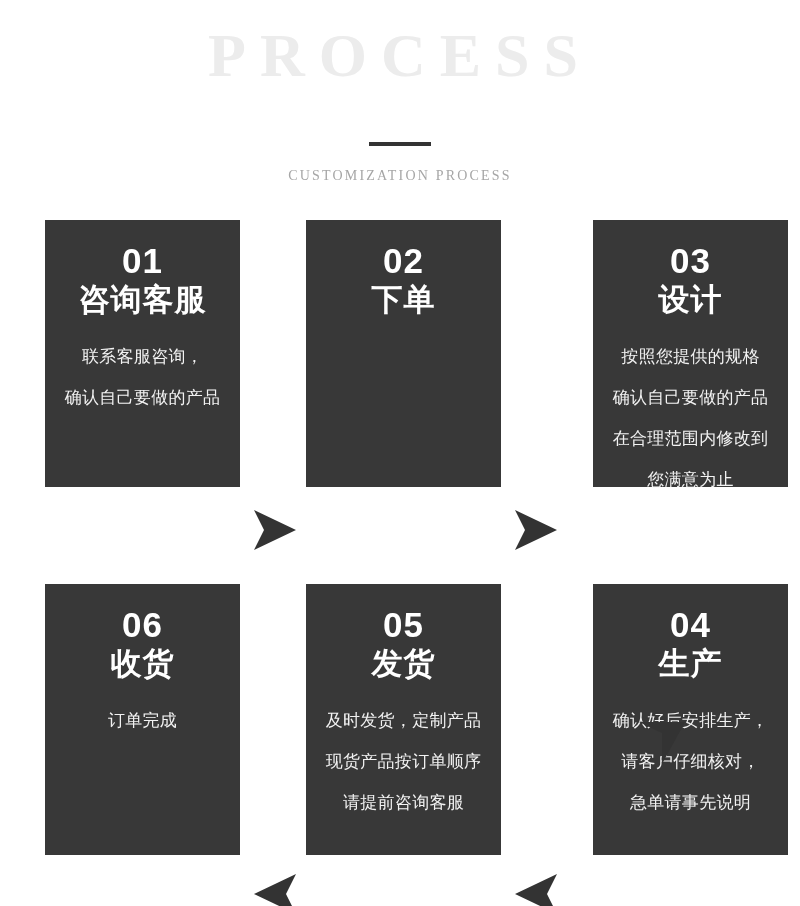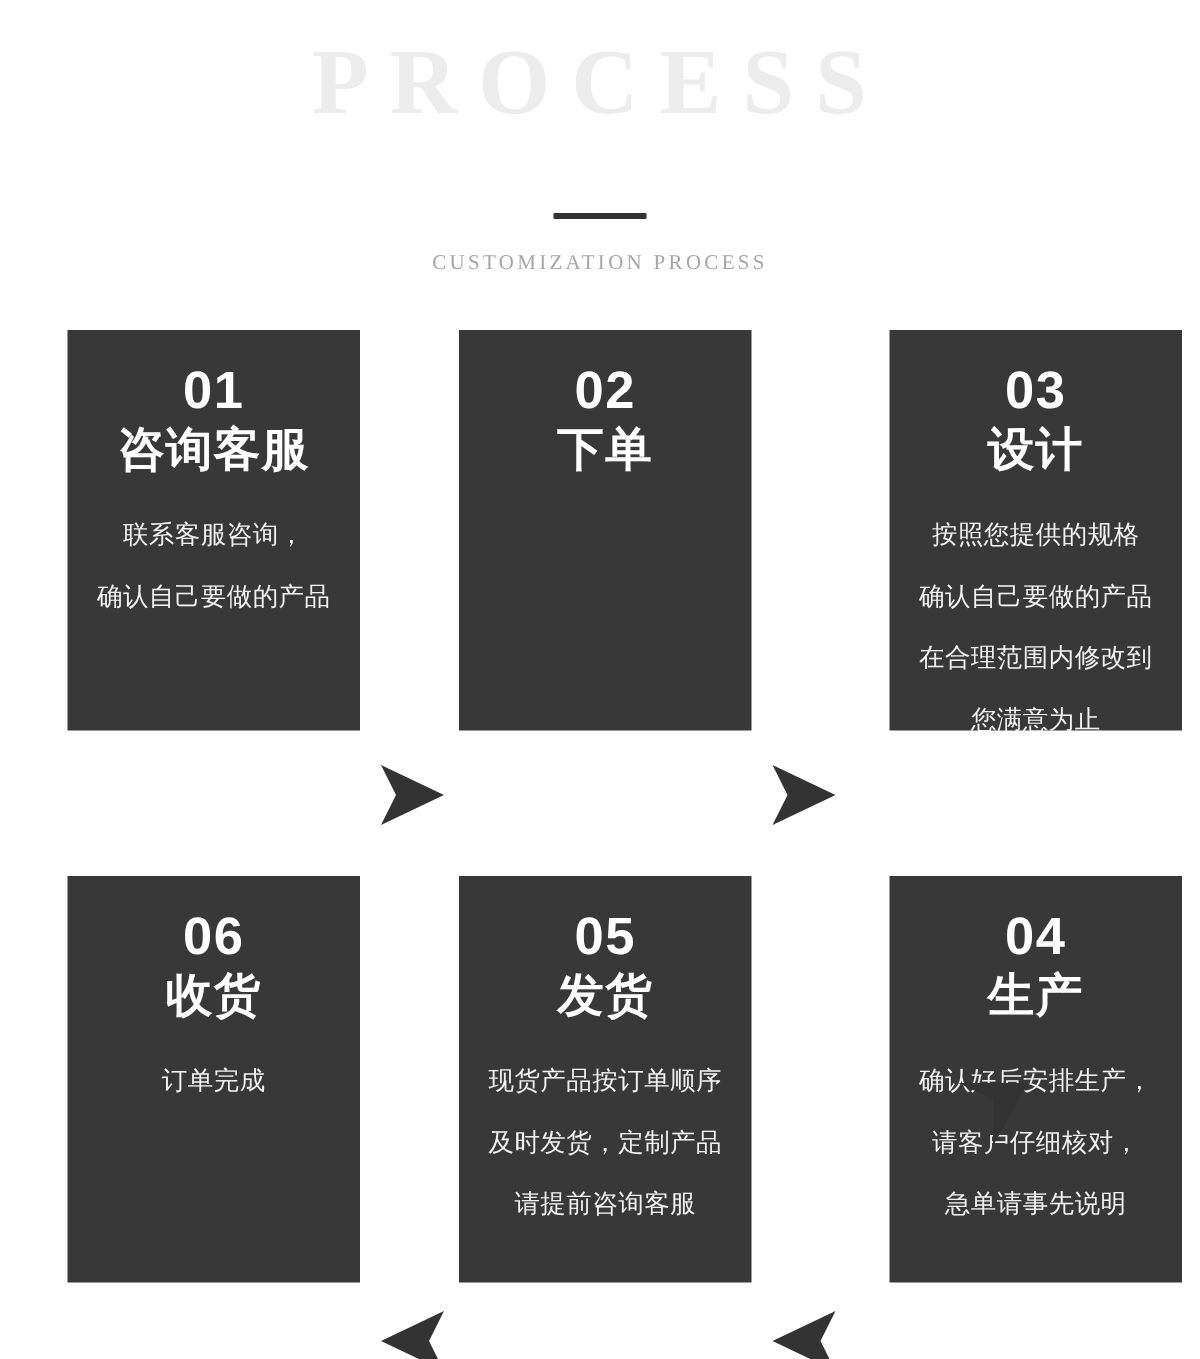--- a/index.html
+++ b/index.html
@@ -170,22 +170,22 @@
     <div class="card-heading">收货</div>
     <div class="card-desc">
       <span class="line">订单完成</span>
     </div>
   </div>
 
   <div class="card row2 col2">
     <div class="card-number">05</div>
     <div class="card-heading">发货</div>
     <div class="card-desc">
+      <span class="line">及时发货，定制产品</span>
       <span class="line">现货产品按订单顺序</span>
-      <span class="line">及时发货，定制产品</span>
       <span class="line">请提前咨询客服</span>
     </div>
   </div>
 
   <div class="card row2 col3">
     <div class="card-number">04</div>
     <div class="card-heading">生产</div>
     <div class="card-desc">
       <span class="line">确认好后安排生产，</span>
       <span class="line">请客户仔细核对，</span>

